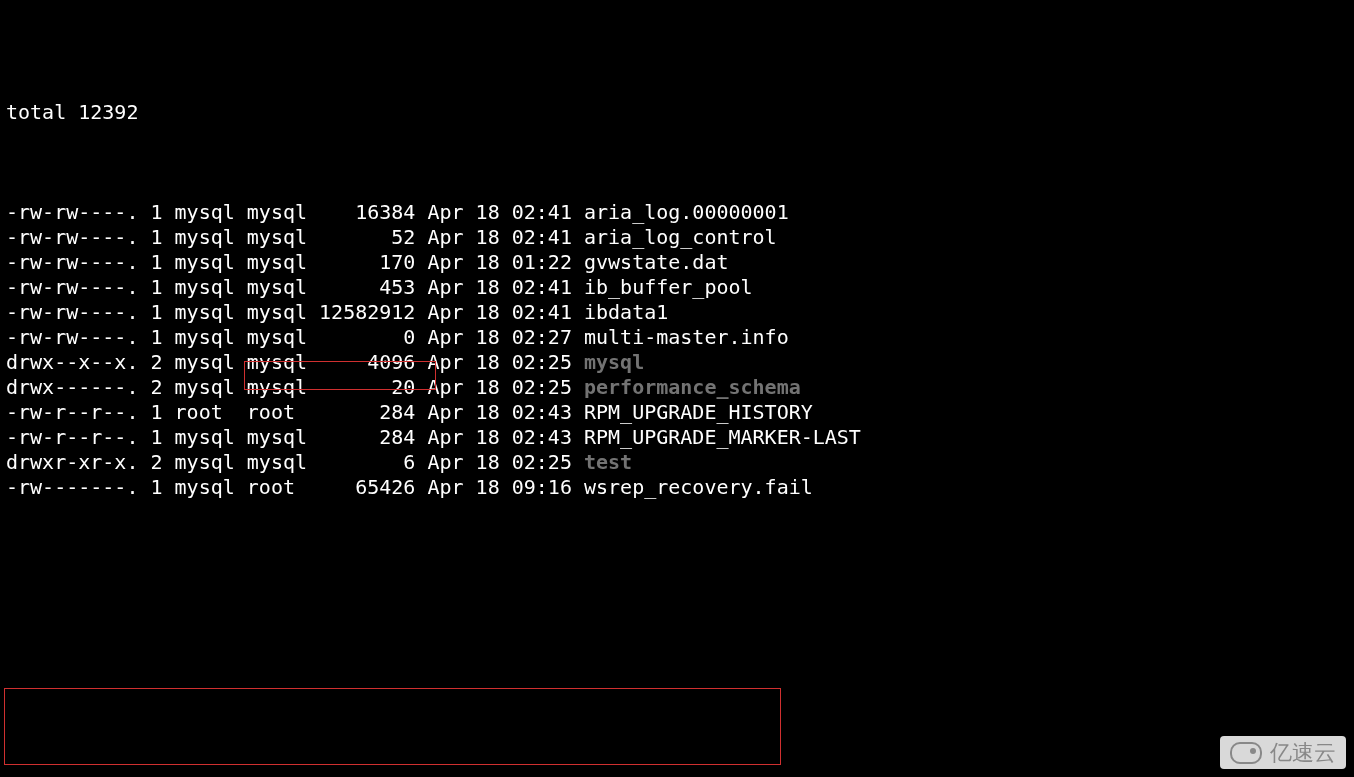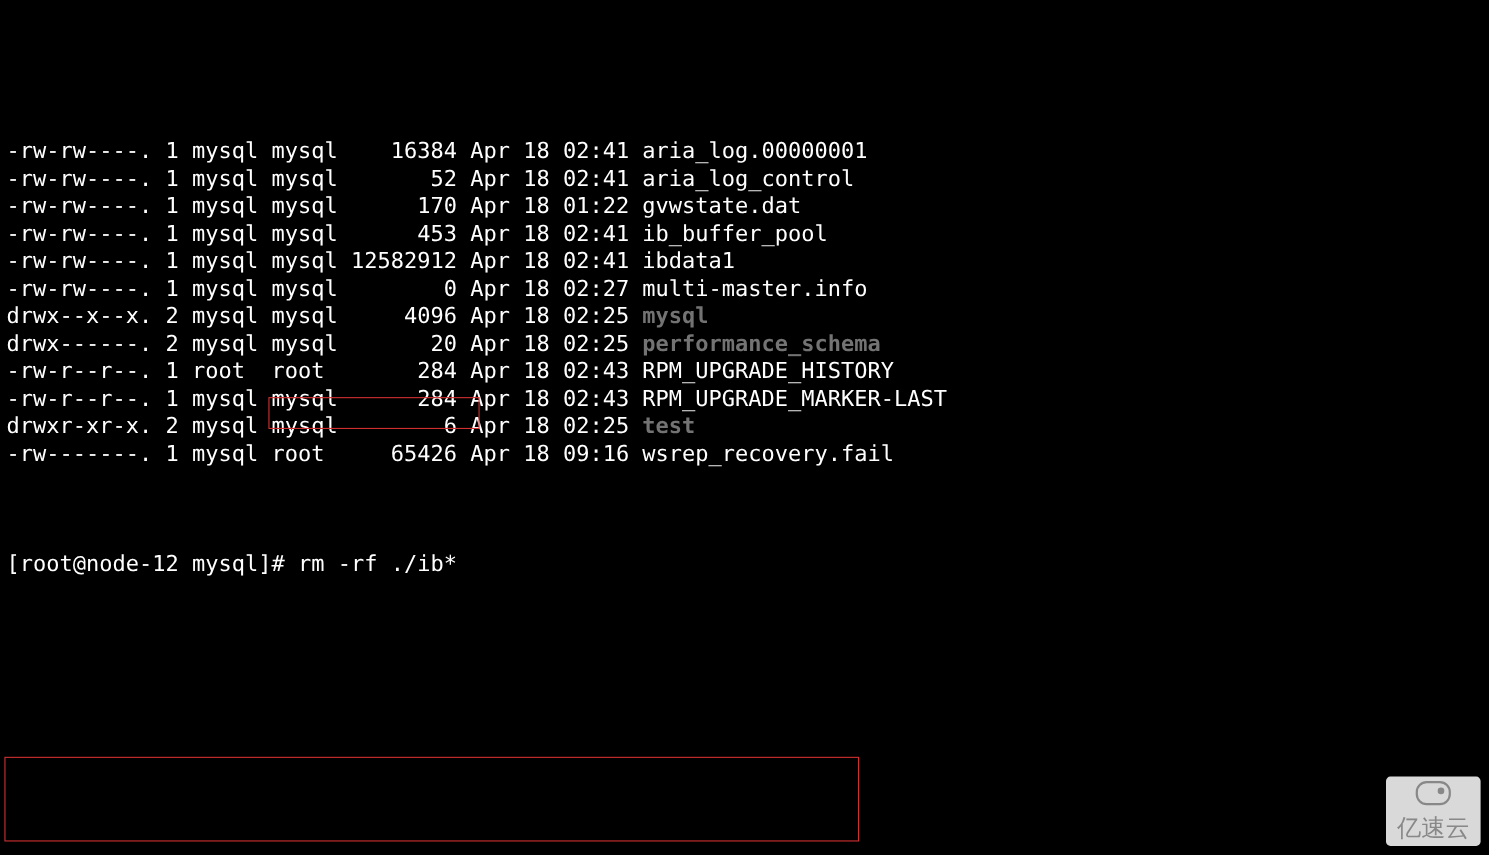--- a/index.html
+++ b/index.html
@@ -34,21 +34,20 @@
     bottom: 8px;
     display: flex;
     align-items: center;
     gap: 8px;
     color: #888;
     font-family: sans-serif;
     font-size: 22px;
     background: rgba(255,255,255,0.85);
     padding: 4px 10px;
     border-radius: 4px;
-    flex-direction: column;
   }
   .watermark-logo {
     width: 28px;
     height: 18px;
     border: 2px solid #888;
     border-radius: 10px;
     position: relative;
   }
   .watermark-logo::before {
     content: "";
@@ -58,24 +57,24 @@
     background: #888;
     border-radius: 50%;
   }
 </style>
 </head>
 <body>
 
 <div class="terminal">
   
 
+  <span class="line">total 12392</span>
 
   <div id="listing1"><span class="line"><span>-rw-rw----. 1 mysql mysql    16384 Apr 18 02:41 </span><span>aria_log.00000001</span></span><span class="line"><span>-rw-rw----. 1 mysql mysql       52 Apr 18 02:41 </span><span>aria_log_control</span></span><span class="line"><span>-rw-rw----. 1 mysql mysql      170 Apr 18 01:22 </span><span>gvwstate.dat</span></span><span class="line"><span>-rw-rw----. 1 mysql mysql      453 Apr 18 02:41 </span><span>ib_buffer_pool</span></span><span class="line"><span>-rw-rw----. 1 mysql mysql 12582912 Apr 18 02:41 </span><span>ibdata1</span></span><span class="line"><span>-rw-rw----. 1 mysql mysql        0 Apr 18 02:27 </span><span>multi-master.info</span></span><span class="line"><span>drwx--x--x. 2 mysql mysql     4096 Apr 18 02:25 </span><span class="dir">mysql</span></span><span class="line"><span>drwx------. 2 mysql mysql       20 Apr 18 02:25 </span><span class="dir">performance_schema</span></span><span class="line"><span>-rw-r--r--. 1 root  root       284 Apr 18 02:43 </span><span>RPM_UPGRADE_HISTORY</span></span><span class="line"><span>-rw-r--r--. 1 mysql mysql      284 Apr 18 02:43 </span><span>RPM_UPGRADE_MARKER-LAST</span></span><span class="line"><span>drwxr-xr-x. 2 mysql mysql        6 Apr 18 02:25 </span><span class="dir">test</span></span><span class="line"><span>-rw-------. 1 mysql root     65426 Apr 18 09:16 </span><span>wsrep_recovery.fail</span></span></div>
 
-  <span class="line"><span>[root@node-12 mysql]# </span><span>rm -rf ./ib*</span></span>
   
   
 
   
 
   
   
   
   
 

